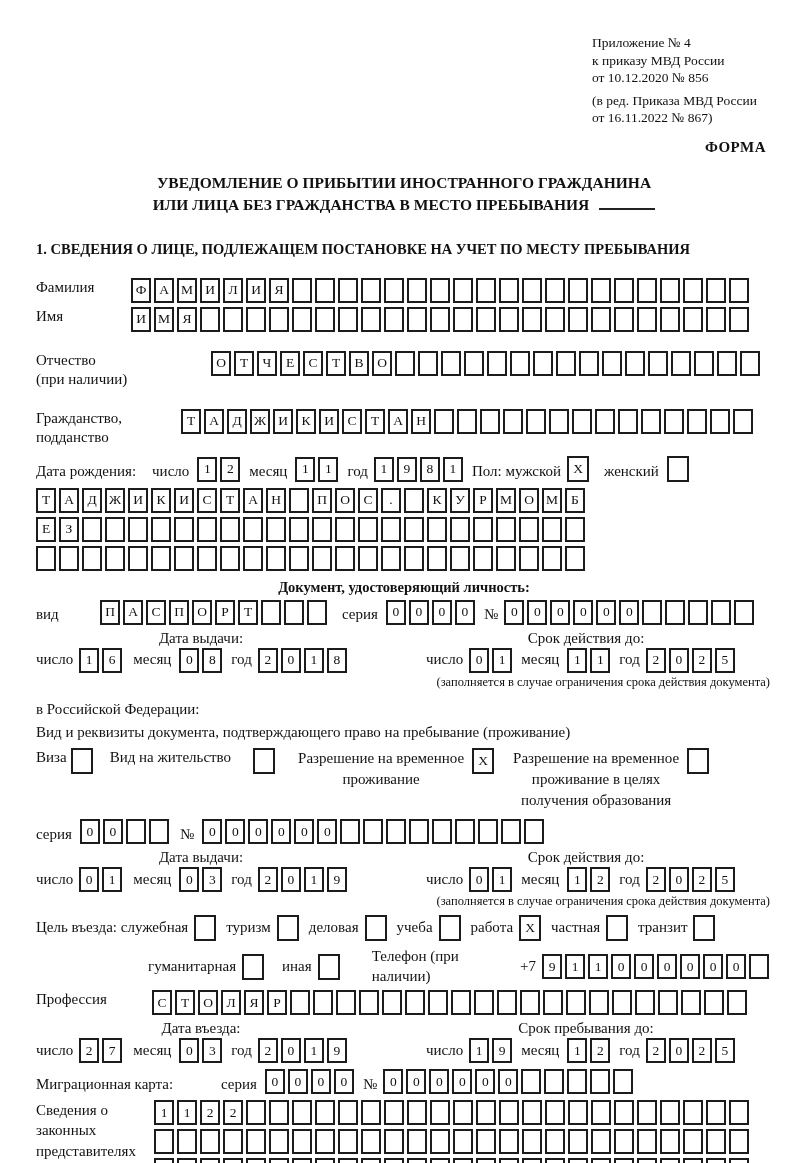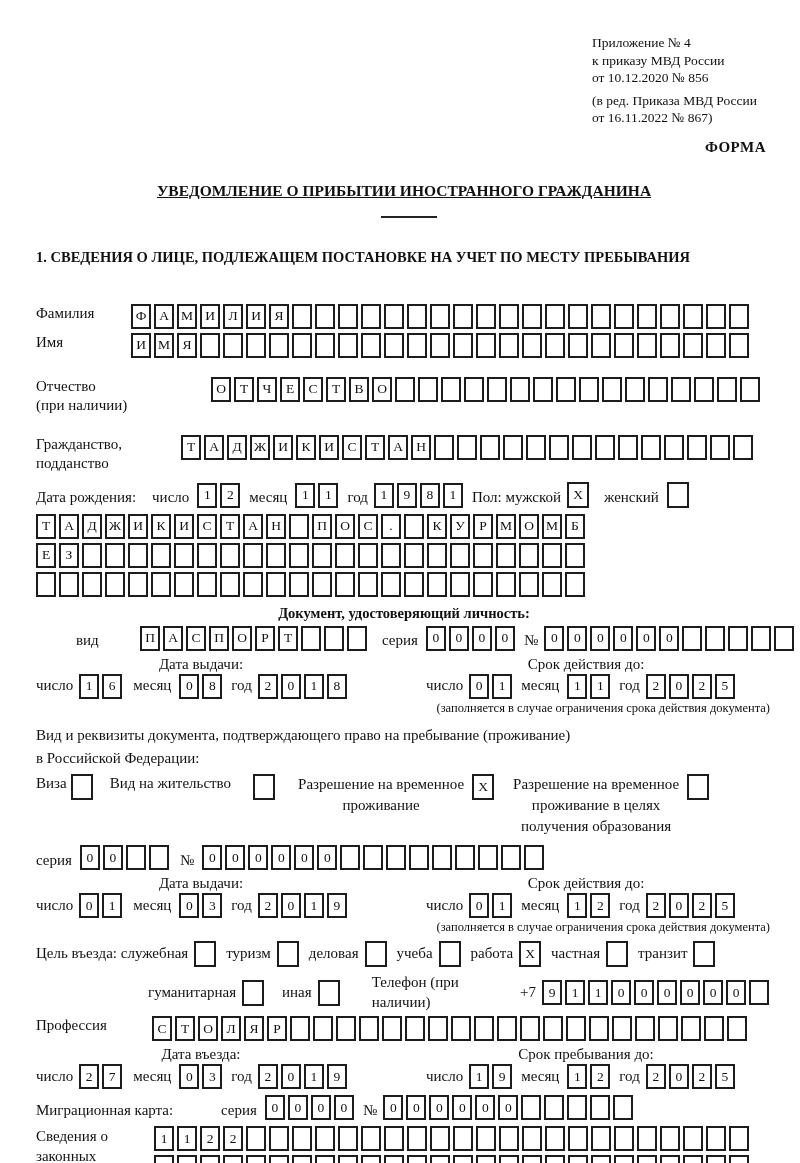--- a/index.html
+++ b/index.html
@@ -5,31 +5,31 @@
   html,body{margin:0;padding:0;background:#ffffff;}
   body{width:800px;height:1163px;color:#111;font-family:"Liberation Serif","DejaVu Serif",serif;overflow:hidden;}
   .page{padding:34px 28px 10px 36px;box-sizing:border-box;}
 
   
   .annex{margin-left:556px;font-size:13.5px;line-height:1.3;}
   .annex div{white-space:nowrap;}
   .annex .gap{margin-top:5px;}
   .forma{text-align:right;font-weight:bold;font-size:15px;margin-top:12px;padding-right:6px;letter-spacing:.5px;}
 
-  .title{text-align:center;font-weight:bold;font-size:15.5px;line-height:1.45;margin-top:24px;text-decoration:underline;}
+  .title{text-align:center;font-weight:bold;font-size:15.5px;line-height:1.45;margin-top:16px;}
   .title-underline{display:inline-block;width:56px;border-bottom:2px solid #222;height:12px;margin-left:10px;}
   .sec-head{font-weight:bold;font-size:14.5px;margin-top:24px;}
 
   .lab{font-size:15px;line-height:1.3;}
   .frow{display:flex;align-items:flex-start;}
   .boxes{display:flex;flex-wrap:nowrap;}
   .cbox{flex:none;box-sizing:border-box;width:20px;height:25px;margin-right:3px;border:2px solid #1c1c1c;
         display:inline-flex;align-items:center;justify-content:center;font-size:13.5px;line-height:1;background:#fff;}
   .big .cbox{width:22px;height:26px;}
-  .mt3{margin-top:19px;} .mt4{margin-top:4px;} .mt6{margin-top:6px;} .mt8{margin-top:8px;} .mt28{margin-top:38px;}
+  .mt3{margin-top:19px;} .mt4{margin-top:4px;} .mt6{margin-top:6px;} .mt8{margin-top:8px;} .mt28{margin-top:20px;}
   .w95{width:95px;flex:none;} .w175{width:175px;flex:none;} .w145{width:145px;flex:none;} .w170{width:170px;flex:none;}
   .stack .boxes{margin-bottom:4px;}
 
   .inl{display:flex;align-items:flex-end;}
   .ml6{margin-left:6px;} .ml8{margin-left:8px;} .ml12{margin-left:12px;} .ml16{margin-left:16px;} .mr6{margin-right:6px;} .mr8{margin-right:8px;}
 
   .doc-head{text-align:center;font-weight:bold;font-size:14.5px;margin-top:4px;}
 
   .datepair{display:flex;margin-top:5px;}
   .datecol-l{width:390px;flex:none;}
@@ -61,21 +61,21 @@
     <div>Приложение № 4</div>
     <div>к приказу МВД России</div>
     <div>от 10.12.2020 № 856</div>
     <div class="gap">(в ред. Приказа МВД России</div>
     <div>от 16.11.2022 № 867)</div>
   </div>
   <div class="forma">ФОРМА</div>
 
   <div class="title">
     <div>УВЕДОМЛЕНИЕ О ПРИБЫТИИ ИНОСТРАННОГО ГРАЖДАНИНА</div>
-    <div><span class="title-underline"></span></div>
+    <div><span>ИЛИ ЛИЦА БЕЗ ГРАЖДАНСТВА В МЕСТО ПРЕБЫВАНИЯ</span><span class="title-underline"></span></div>
   </div>
 
   <div class="sec-head">1. СВЕДЕНИЯ О ЛИЦЕ, ПОДЛЕЖАЩЕМ ПОСТАНОВКЕ НА УЧЕТ ПО МЕСТУ ПРЕБЫВАНИЯ</div>
 
   <div class="frow mt28">
     <div class="lab w95">Фамилия</div>
     <div class="boxes">
         <span class="cbox">Ф</span>
         <span class="cbox">А</span>
         <span class="cbox">М</span>
@@ -313,21 +313,21 @@
           <span class="cbox"></span>
           <span class="cbox"></span>
           <span class="cbox"></span>
           <span class="cbox"></span>
         </div>
     </div>
   </div>
 
   <div class="doc-head">Документ, удостоверяющий личность:</div>
   <div class="frow mt4 inl">
-    <span class="lab" style="width:64px;flex:none;margin-left:40px;">вид</span>
+    <span class="lab" style="width:64px;flex:none;">вид</span>
     <div class="boxes">
         <span class="cbox">П</span>
         <span class="cbox">А</span>
         <span class="cbox">С</span>
         <span class="cbox">П</span>
         <span class="cbox">О</span>
         <span class="cbox">Р</span>
         <span class="cbox">Т</span>
         <span class="cbox"></span>
         <span class="cbox"></span>
@@ -398,22 +398,22 @@
             <span class="cbox">0</span>
             <span class="cbox">2</span>
             <span class="cbox">5</span>
           </div>
       </div>
       <div class="note">(заполняется в случае ограничения срока действия документа)</div>
     </div>
   </div>
 
   <div class="paratext">
+    <div>в Российской Федерации:</div>
     <div>Вид и реквизиты документа, подтверждающего право на пребывание (проживание)</div>
-    <div>в Российской Федерации:</div>
   </div>
 
   <div class="permit-row">
     <div class="p-item">
       <span class="lab">Виза</span>
       <div class="boxes big" style="margin-left:4px;">
           <span class="cbox"></span>
         </div>
     </div>
     <div class="p-item" style="margin-left:14px;">

